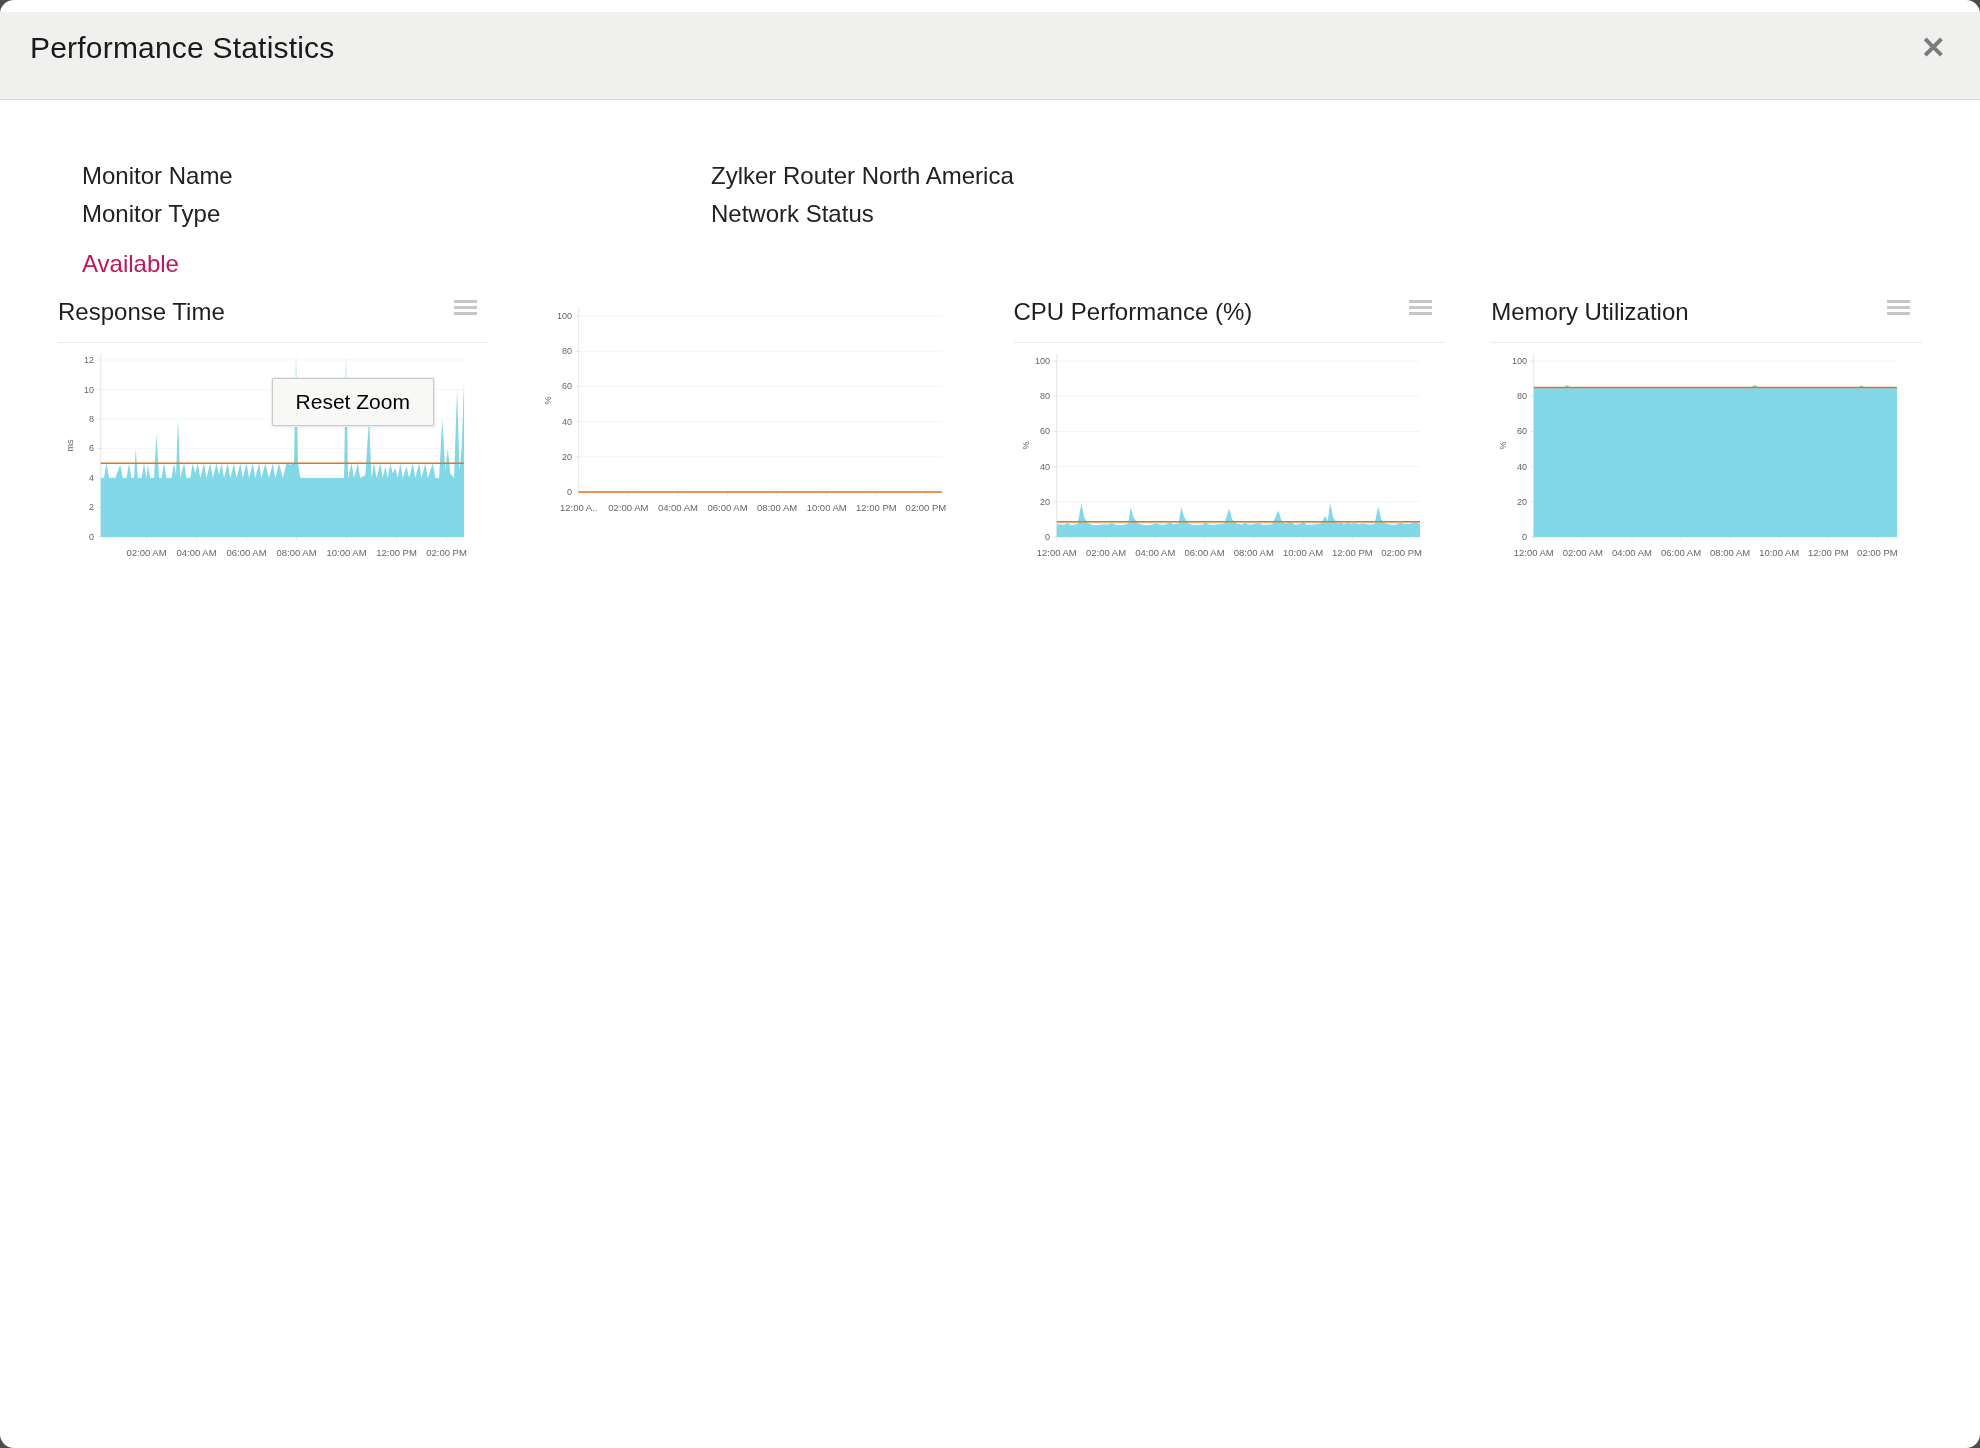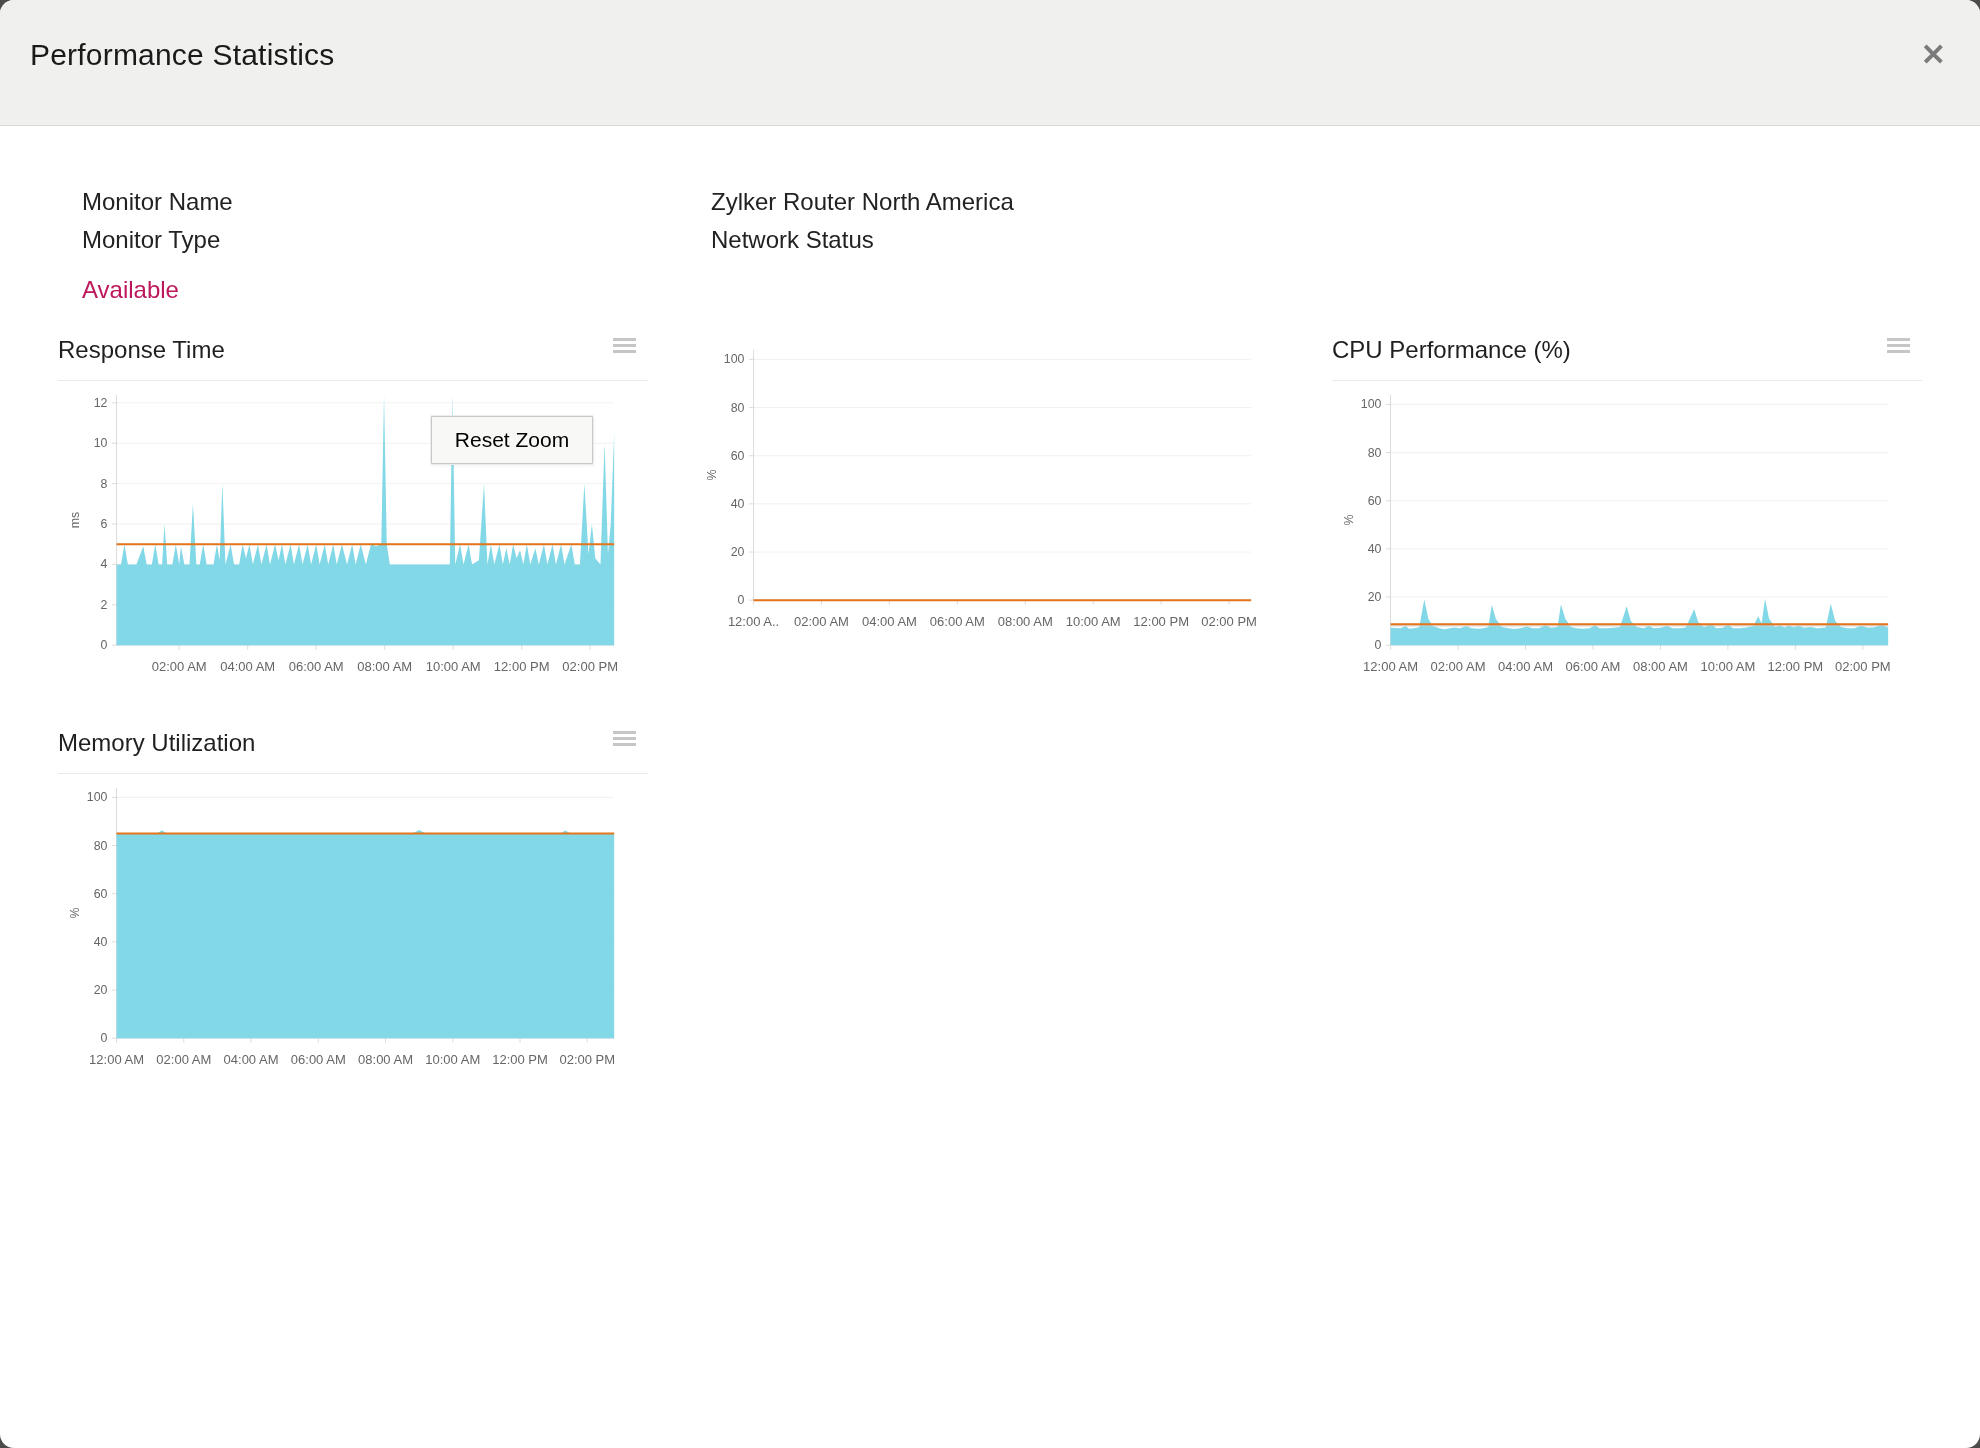--- a/index.html
+++ b/index.html
@@ -1,27 +1,27 @@
 <!DOCTYPE html>
 <html><head>
 <meta charset="utf-8">
 <style>
   * { margin:0; padding:0; box-sizing:border-box; }
   html,body { width:1980px; height:1448px; }
   body { background:#4c4c4a; font-family:"Liberation Sans", sans-serif; position:relative; }
   .modal { position:absolute; inset:0; background:#ffffff; border-radius:14px; overflow:hidden; }
-  .dlg-header { height:126px; background:#f0f0ee; border-bottom:1px solid #d9d9d7;
-                display:flex; align-items:center; justify-content:space-between; padding:0 34px 16px 30px; }
+  .dlg-header { height:88px; background:#f0f0ee; border-bottom:1px solid #d9d9d7;
+                display:flex; align-items:center; justify-content:space-between; padding:0 34px 16px 30px;margin-top:12px; }
   .dlg-title { font-size:30px; font-weight:500; color:#1a1a1a; letter-spacing:0.2px; }
   .close-btn { font-size:30px; color:#7b7b7b; cursor:pointer; line-height:1; font-weight:bold; }
   .info { margin:62px 0 0 82px; display:grid; grid-template-columns:629px auto; row-gap:10px; font-size:24px; color:#222; }
   .info .label { color:#222; }
   .info .value { color:#222; }
   .info .value.status { color:#be185d;margin-top:12px; }
-  .charts { margin:32px 58px 0 58px; display:grid; grid-template-columns:1fr 1fr 1fr; column-gap:47px; row-gap:38px; }
+  .charts { margin:20px 58px 0 58px; display:grid; grid-template-columns:1fr 1fr 1fr 1fr; column-gap:47px; row-gap:38px; }
   .chart-card { position:relative; }
   .chart-head { display:flex; justify-content:space-between; align-items:flex-start;
                 padding-bottom:16px; border-bottom:1px solid #eaeaea; }
   .chart-title { font-size:24px; color:#1f1f1f; font-weight:500; }
   .menu-icon { margin-top:2px; margin-right:12px; cursor:pointer; }
   .menu-icon .bar { width:23px; height:3px; background:#c6c6c6; margin-bottom:3px; }
   .chart-svg-wrap { margin-top:4px; }
   svg { display:block; width:100%; }
   .reset-zoom { position:absolute; top:80px; right:55px; width:162px; height:48px;
                 background:#f8f8f7; border:1px solid #c9c9c9; border-radius:1px;

